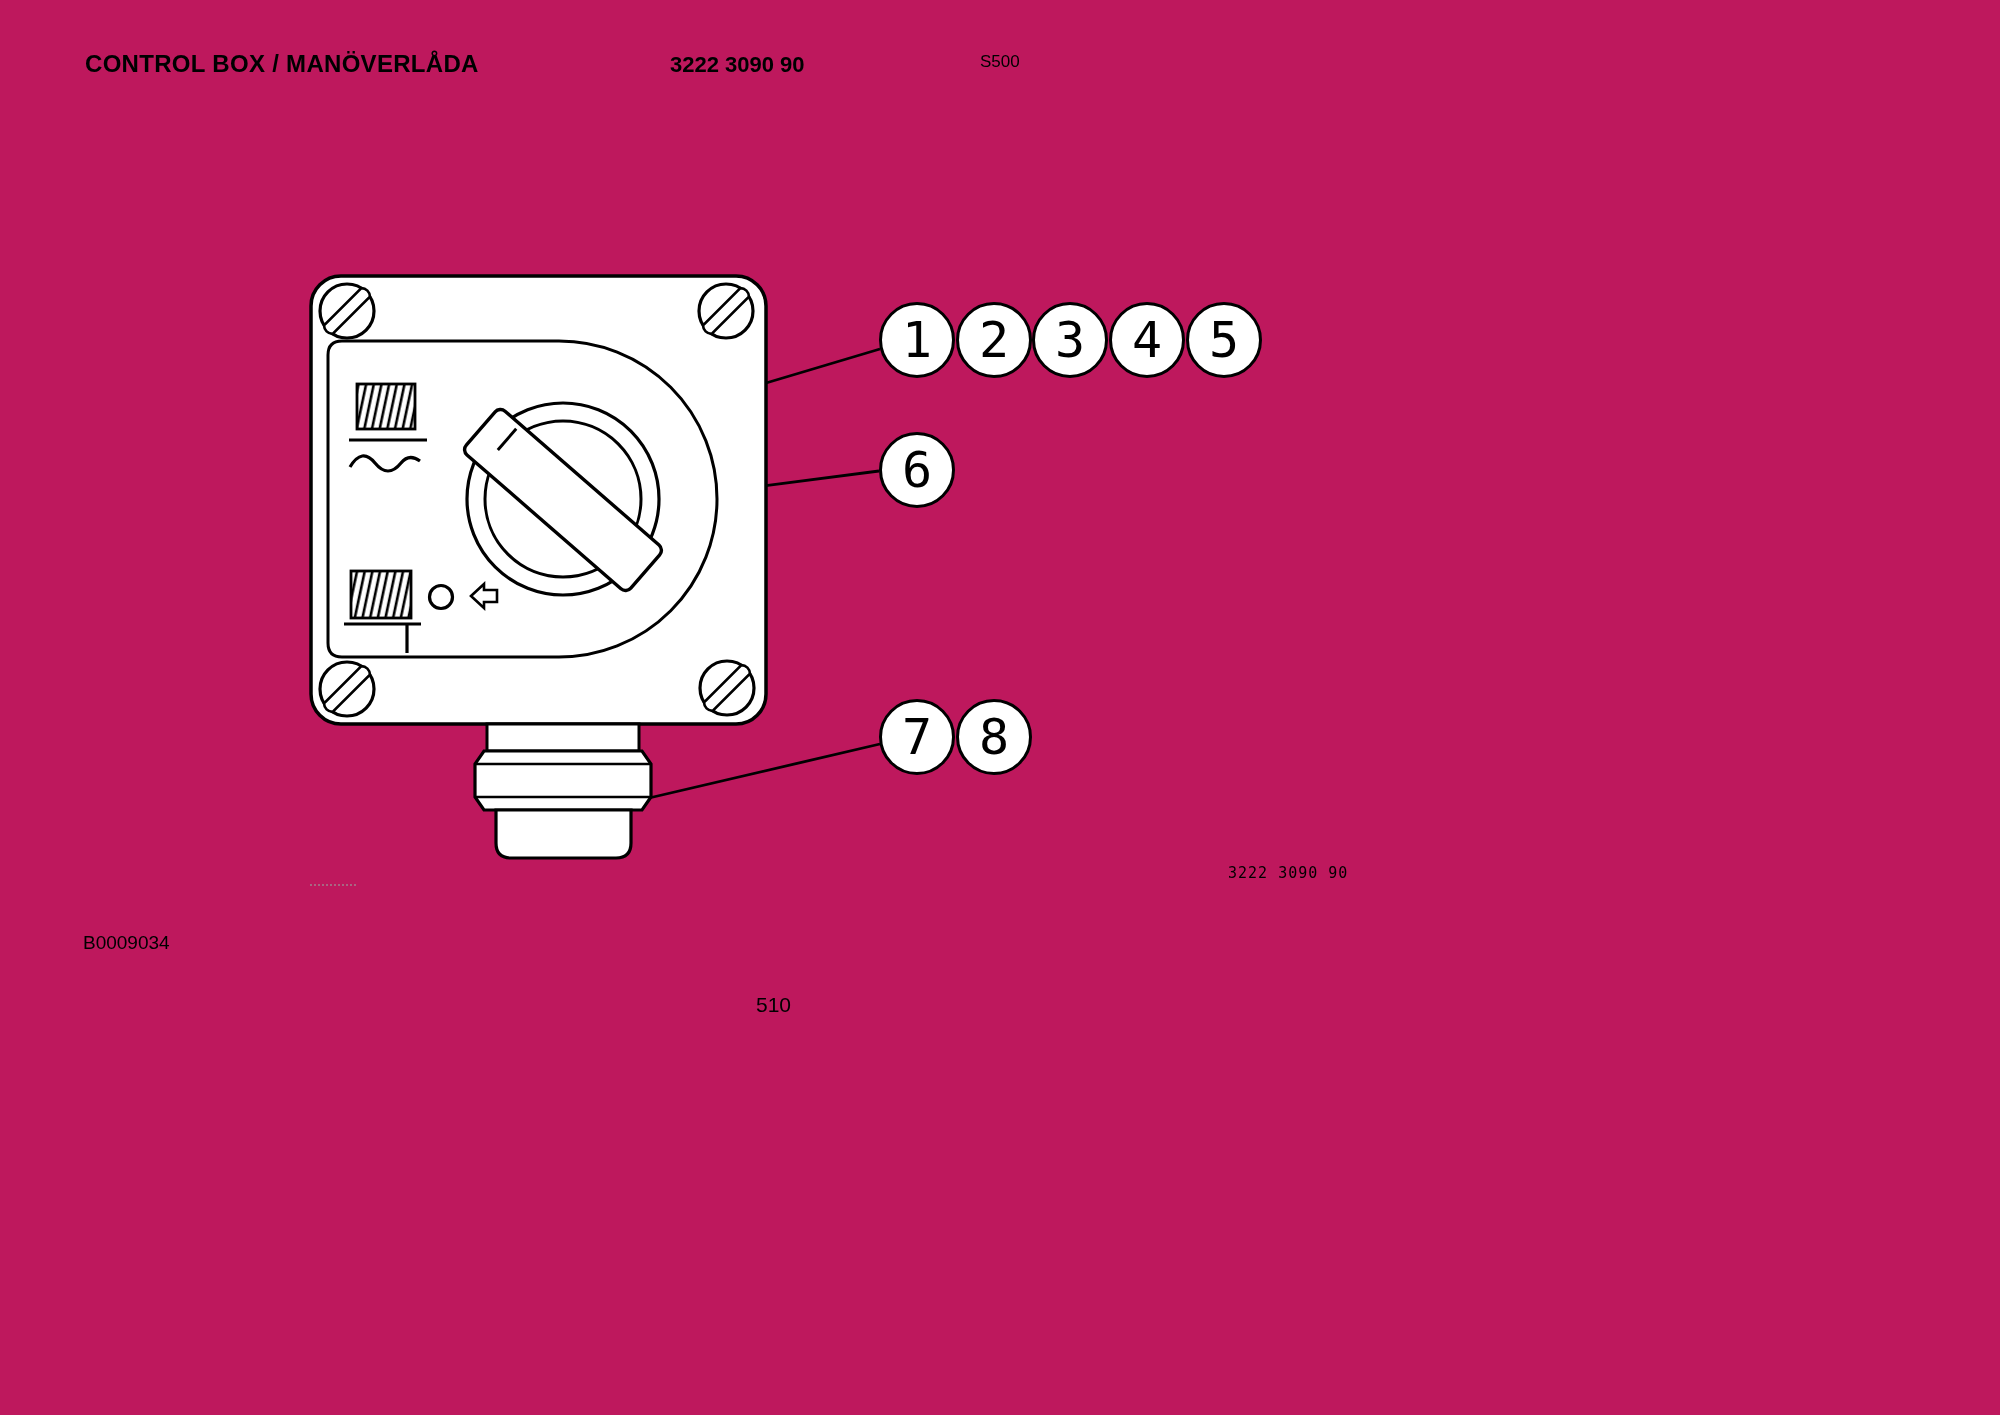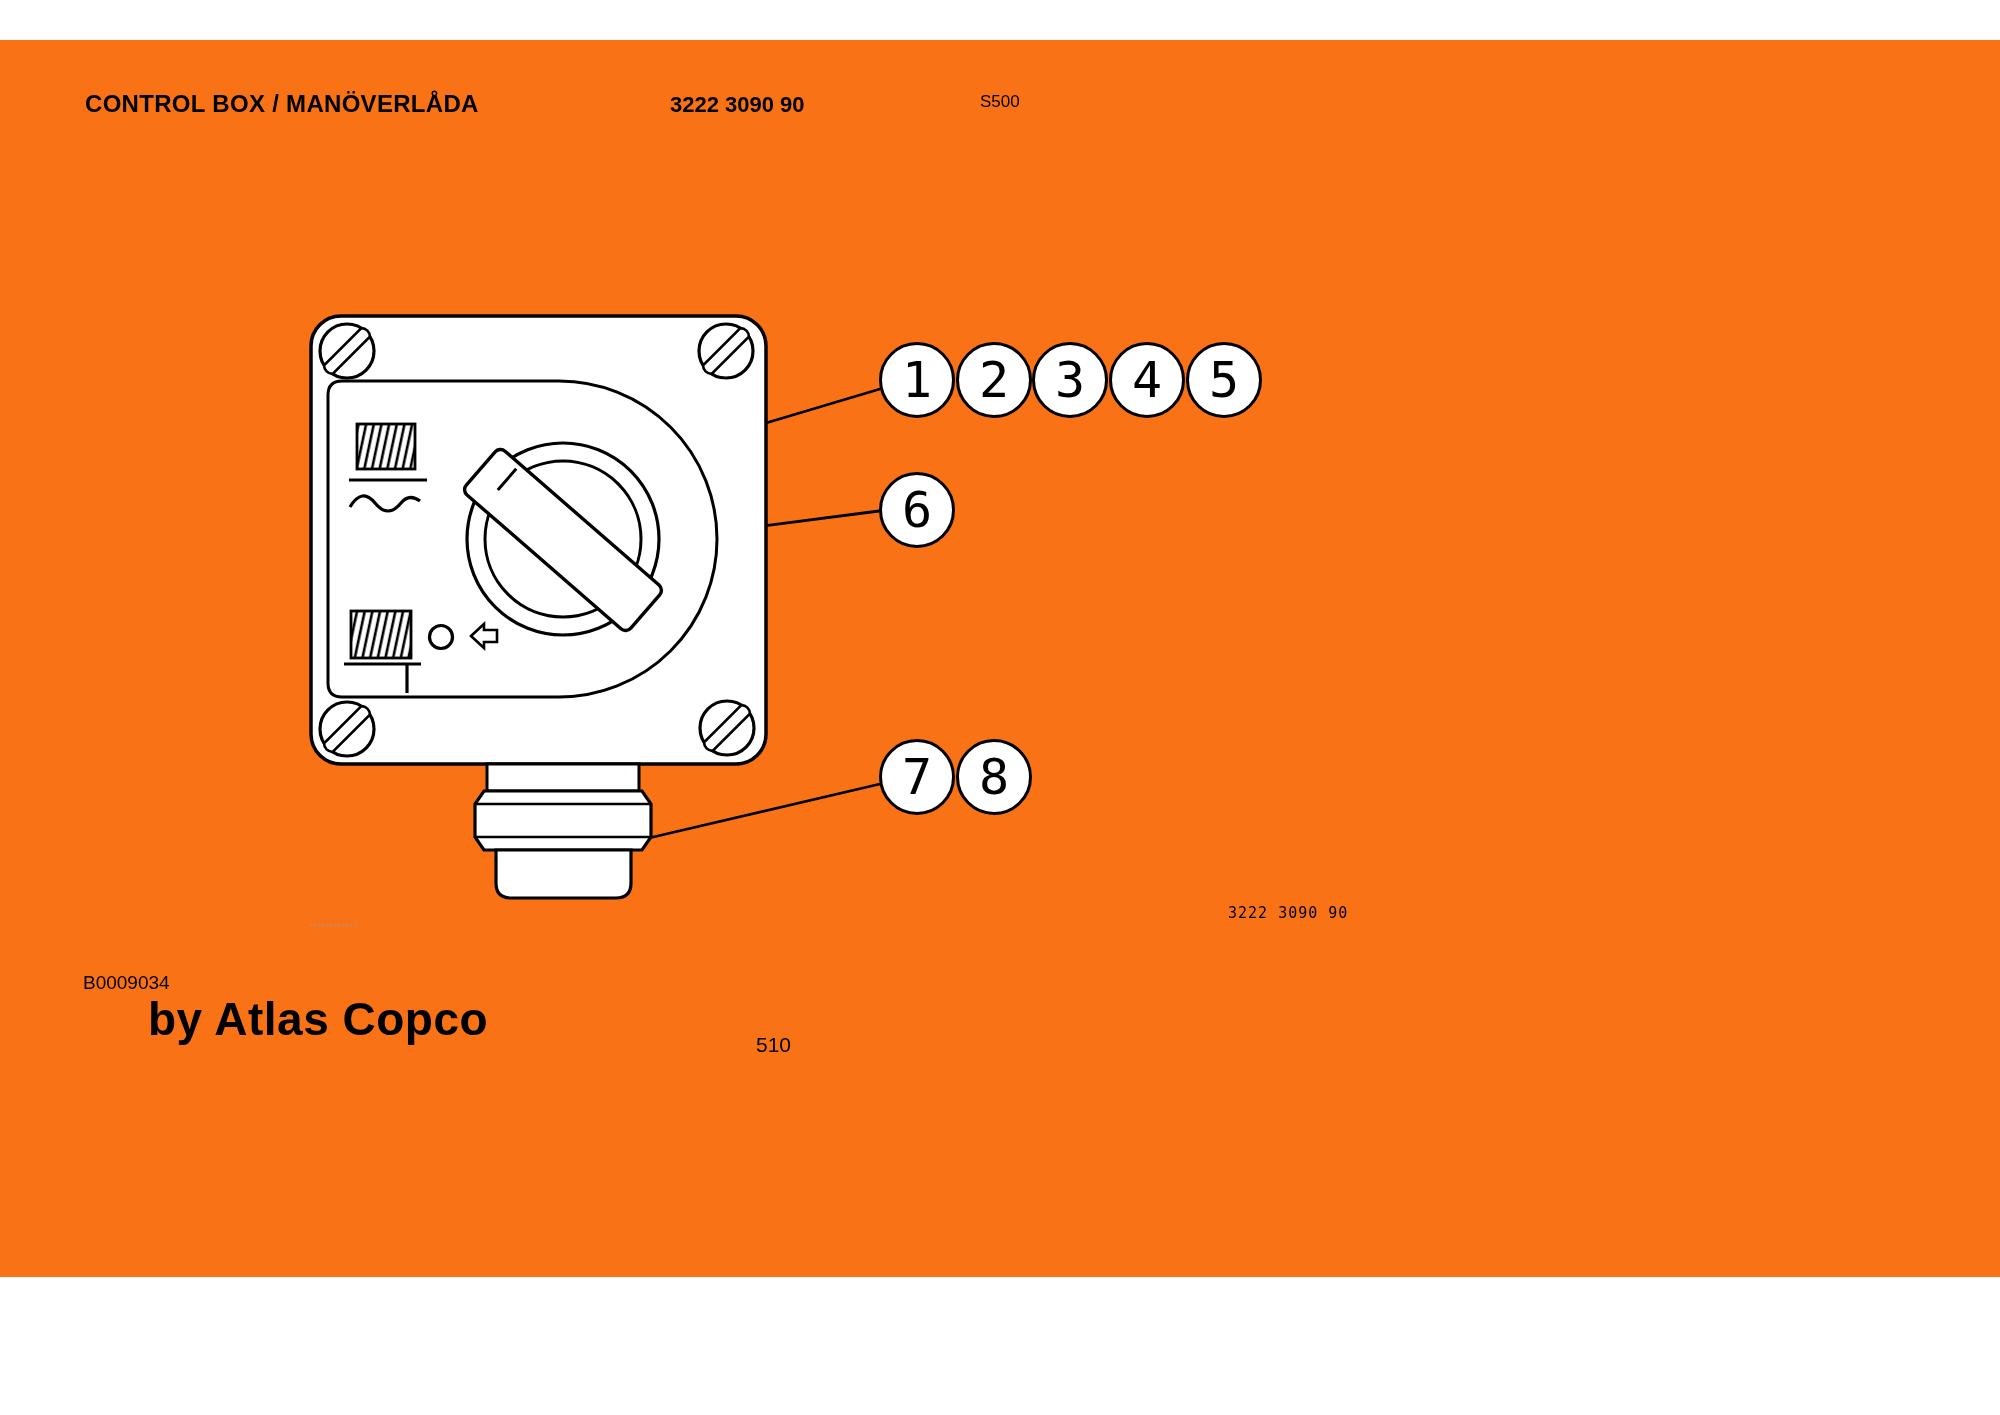--- a/index.html
+++ b/index.html
@@ -1,18 +1,18 @@
 <!DOCTYPE html>
 <html><head>
 <meta charset="utf-8">
 <style>
   html,body { margin:0; padding:0; background:#ffffff; }
   .page {
-    position:relative; width:2000px; height:1237px; background:#f97316;
-    font-family:"Liberation Sans", sans-serif; color:#000; overflow:hidden;margin-top:40px;
+    position:relative; width:2000px; height:1415px; background:#be185d;
+    font-family:"Liberation Sans", sans-serif; color:#000; overflow:hidden;
   }
   .drawing { position:absolute; left:0; top:0; width:2000px; height:1415px; }
   .hdr-title { position:absolute; left:85px;  top:50px;  font-size:24px; font-weight:bold; letter-spacing:.3px; white-space:nowrap; }
   .hdr-part  { position:absolute; left:670px; top:52px;  font-size:22px; font-weight:bold; white-space:nowrap; }
   .hdr-model { position:absolute; left:980px; top:52px;  font-size:17px; white-space:nowrap; }
   .balloon {
     position:absolute; width:76px; height:76px; box-sizing:border-box;
     border:3.2px solid #000; border-radius:50%; background:#fff;
     display:flex; align-items:center; justify-content:center;
     font-family:"DejaVu Sans Mono", monospace; font-size:50px; line-height:1;
@@ -121,16 +121,15 @@
       <span>7</span>
     </div>
   <div class="balloon b8">
       <span>8</span>
     </div>
 
   <div class="smudge"></div>
 
   <div class="ftr-dwg">3222 3090 90</div>
   <div class="ftr-code">B0009034</div>
-  <div class="ftr-brand">by Atlas Copco</div>
   <div class="ftr-page">510</div>
 
 </div>
 
 </body></html>

